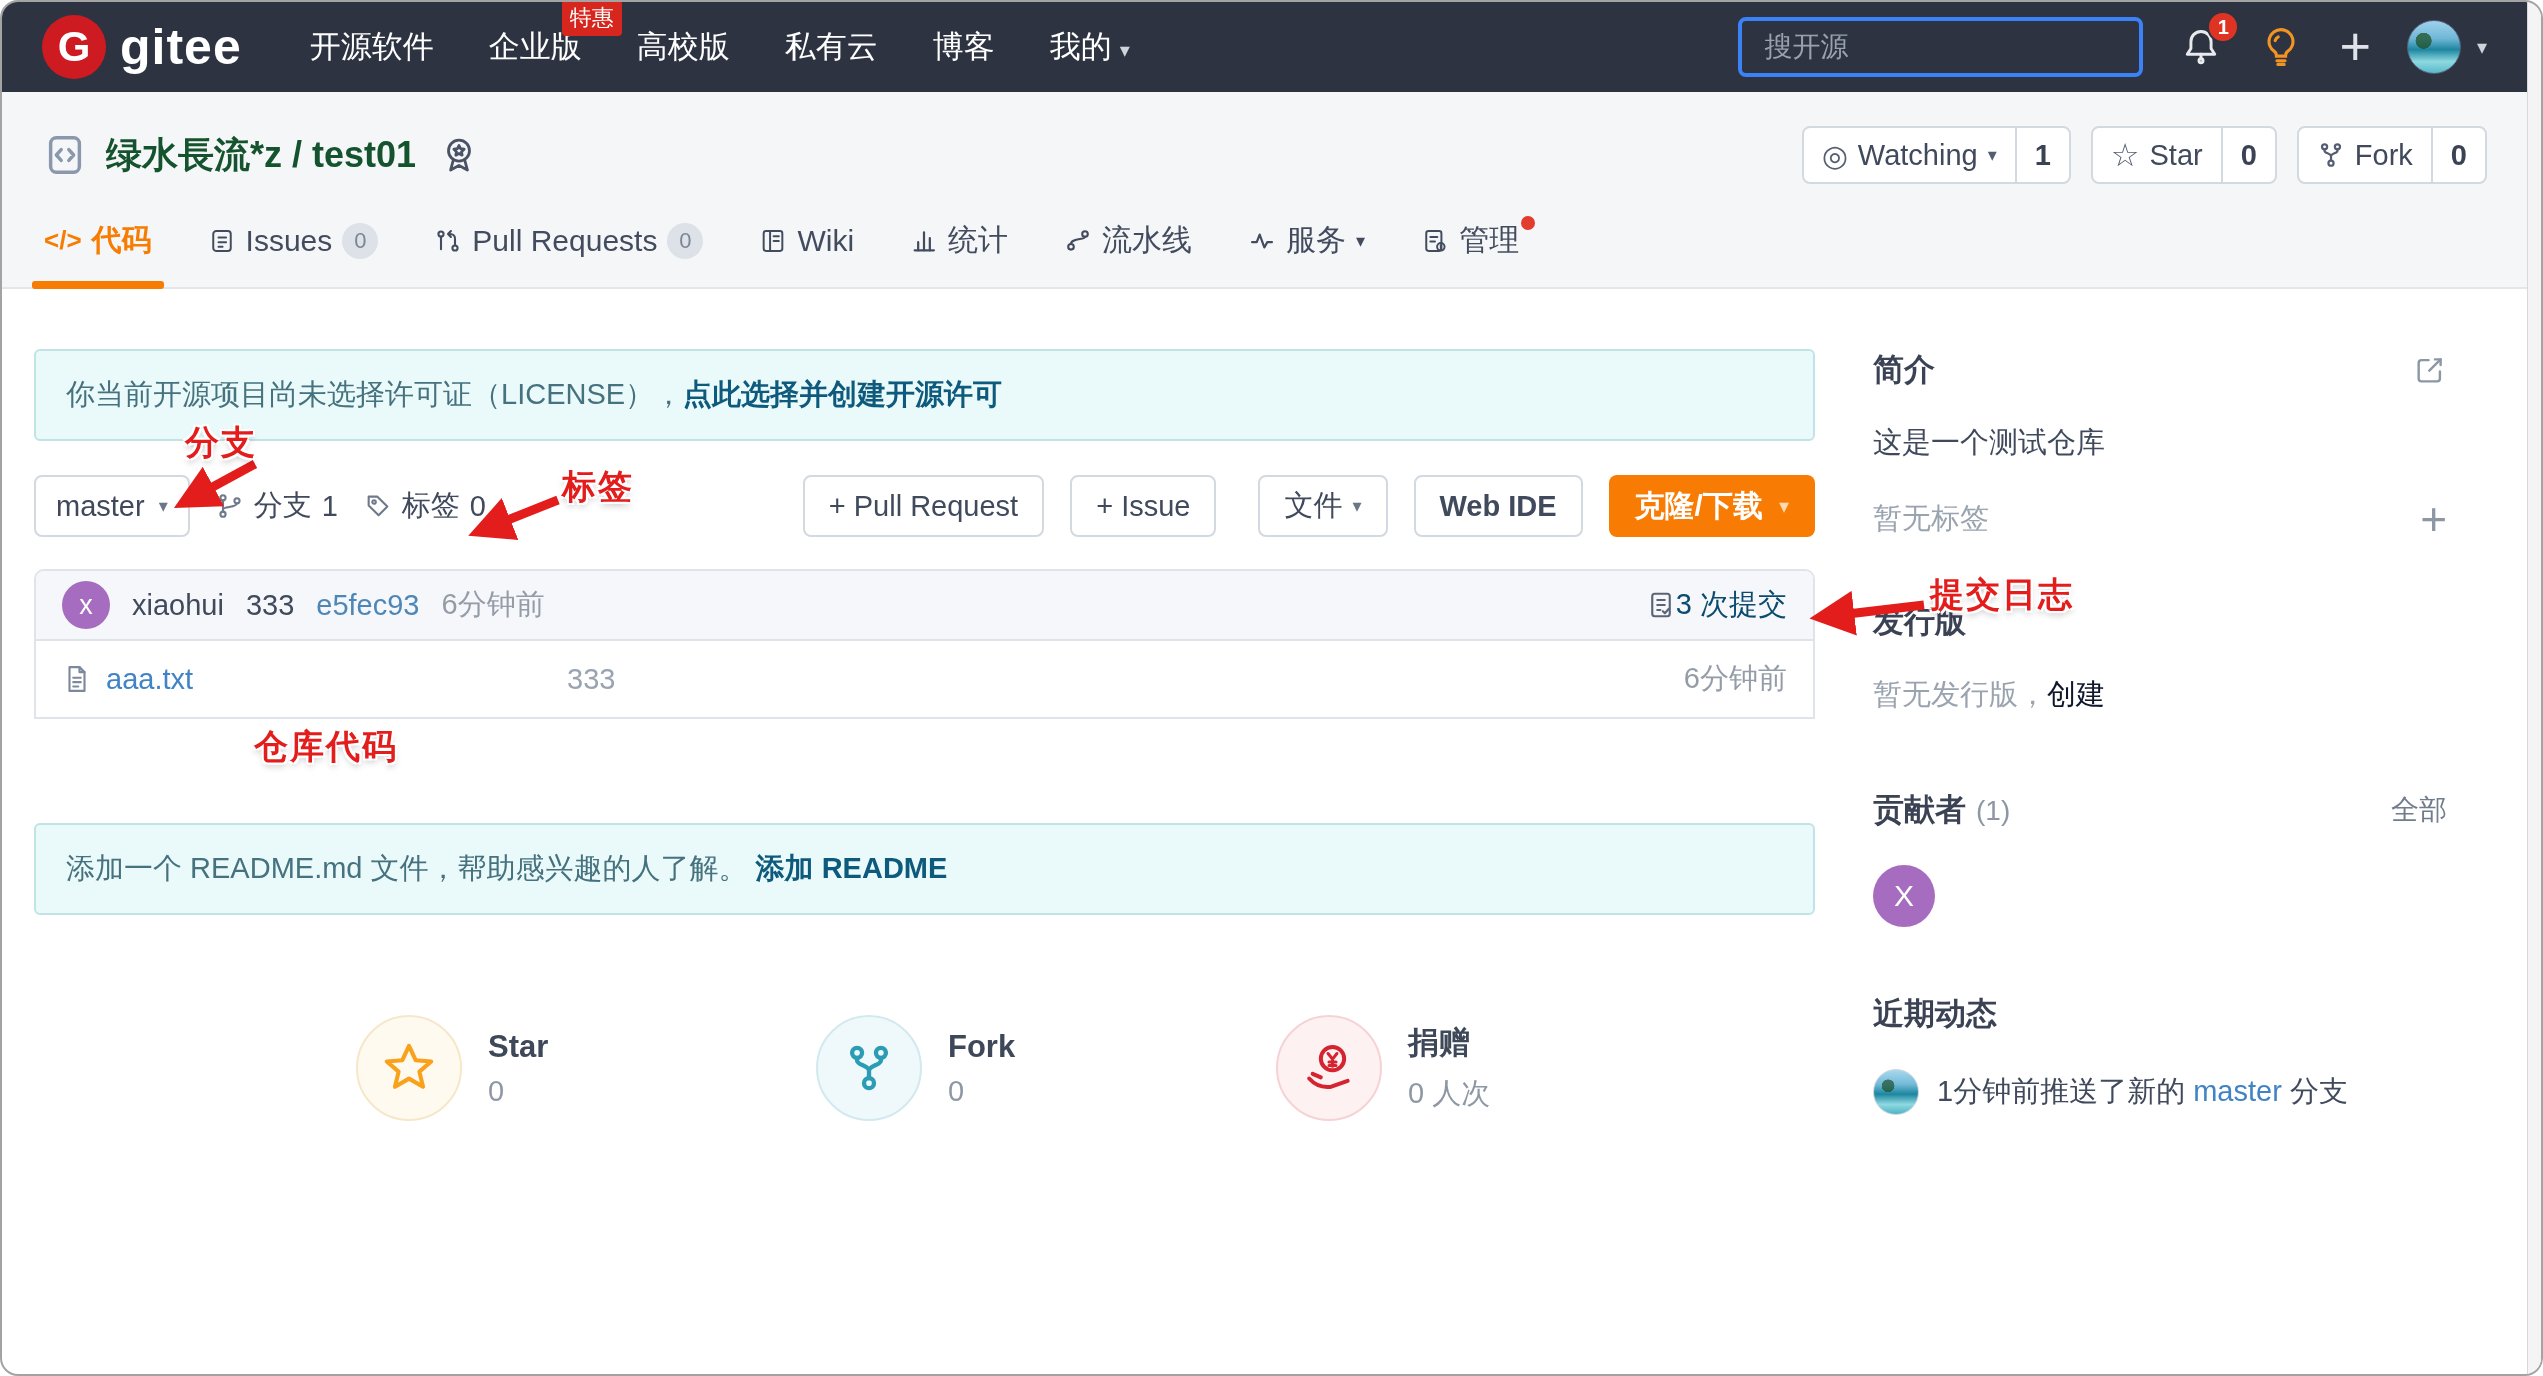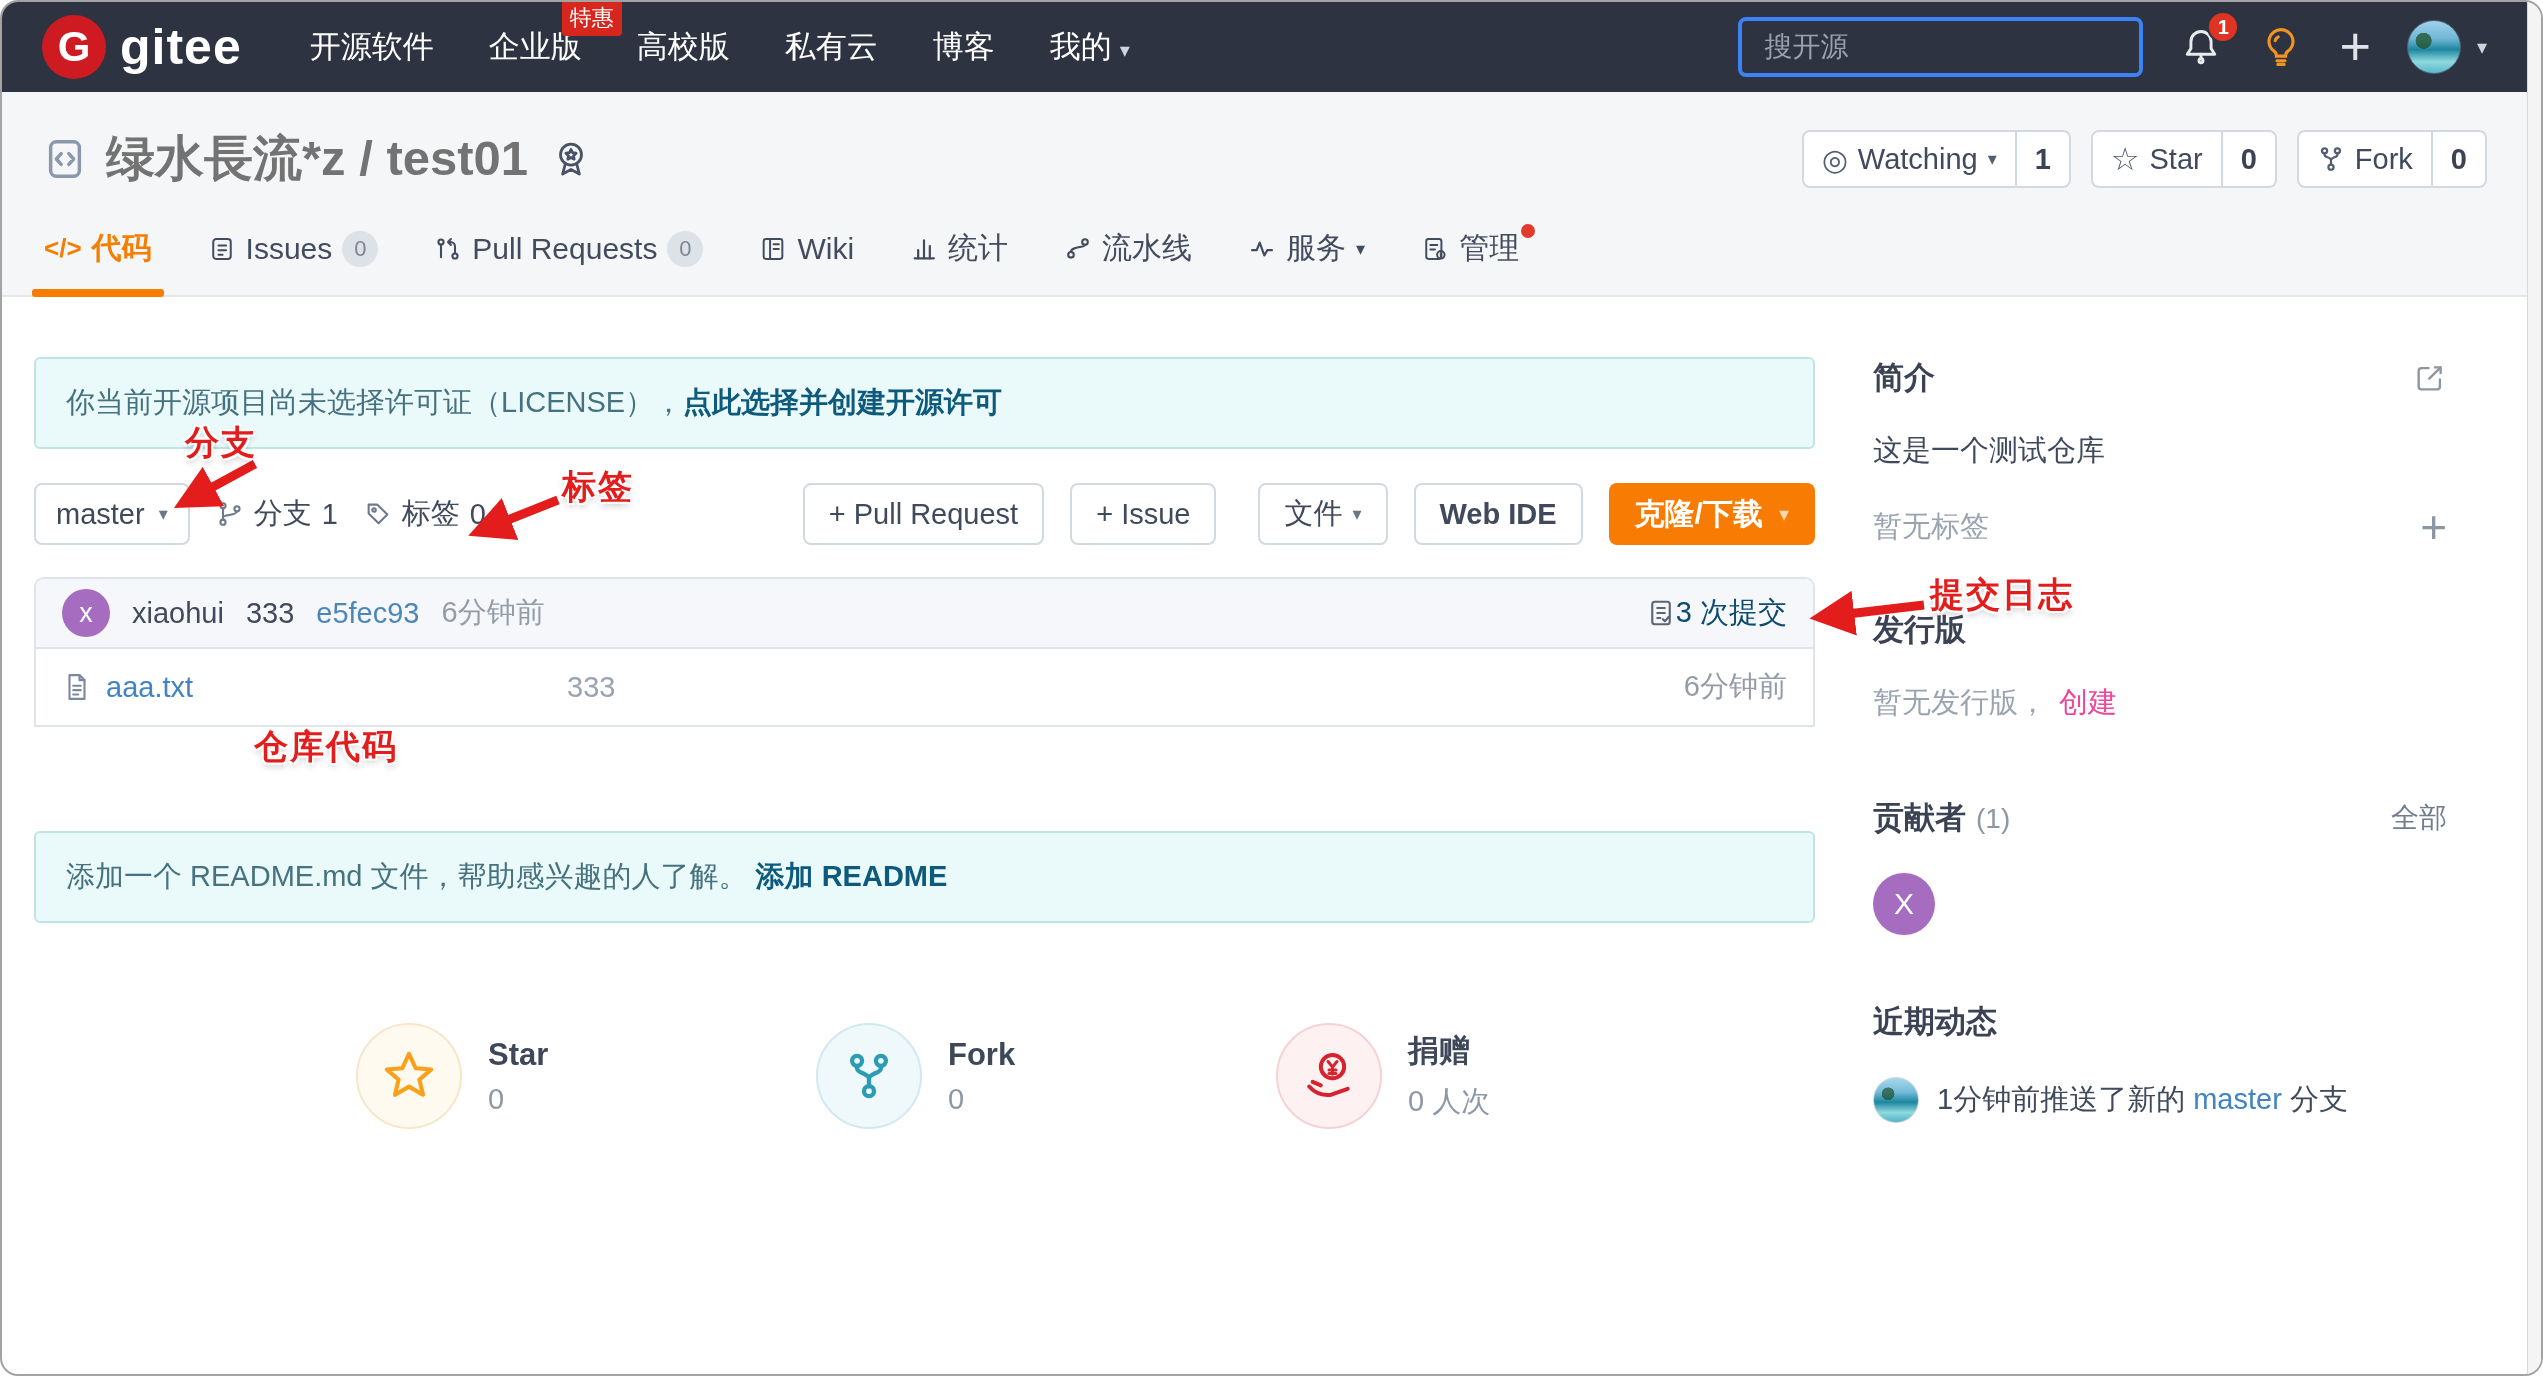--- a/index.html
+++ b/index.html
@@ -41,21 +41,21 @@
     background:
       radial-gradient(circle at 30% 38%, rgba(30,80,40,.75) 0 16%, transparent 17%),
       linear-gradient(180deg,#9fd2ec 0%,#6fb7d6 34%,#1d86a0 55%,#8fd9e0 78%,#57b9c9 100%);
     border:1px solid #55607a; }
   .avatar-wrap { display:flex; align-items:center; gap:8px; }
 
   
   .repo-head { background:#f5f6f8; padding:34px 40px 0 40px; border-bottom:2px solid #e3e7eb; }
   .repo-title-row { display:flex; align-items:center; }
   .repo-icon { color:#8a97ad; display:flex; }
-  .repo-title { font-size:49px; font-weight:bold; color:#737373; margin-left:18px; }
+  .repo-title { font-size:36px; font-weight:bold; color:#14532d; margin-left:18px; }
   .medal { margin-left:22px; color:#4a5265; display:flex; }
   .head-actions { margin-left:auto; display:flex; gap:20px; }
   .btn-group { display:flex; border:2px solid #d3d9e0; border-radius:8px; overflow:hidden;
     background:#fff; height:58px; font-size:29px; align-items:stretch; cursor:pointer; }
   .bg-main { display:flex; align-items:center; gap:10px; padding:0 18px; color:#404a5c; }
   .bg-count { border-left:2px solid #d3d9e0; display:flex; align-items:center; padding:0 18px;
     font-weight:bold; color:#3b4254; }
   .glyph-watch { font-size:30px; color:#545e70; }
   .glyph-star { font-size:32px; color:#545e70; line-height:1; }
   .mini-caret { font-size:18px; color:#545e70; }
@@ -131,21 +131,21 @@
   
   .side-title { font-size:31px; font-weight:bold; color:#3b4254; display:flex;
     justify-content:space-between; align-items:center; }
   .side-icon { color:#8d97a4; display:flex; cursor:pointer; }
   .side-desc { margin-top:32px; color:#404a5c; }
   .tag-row { margin-top:36px; display:flex; justify-content:space-between; align-items:center; }
   .muted { color:#9aa4b0; }
   .side-plus { color:#8d97a4; font-size:46px; font-weight:300; line-height:0.7; cursor:pointer; }
   .mt-sec { margin-top:62px; }
   .release-row { margin-top:32px; display:flex; align-items:center; }
-  .side-link { color:#ec4899; cursor:pointer; margin-left:12px; }
+  .side-link { color:#0f172a; cursor:pointer; }
   .contrib-head { margin-top:74px; }
   .contrib-title-left { display:flex; align-items:baseline; gap:10px;justify-content:space-between; }
   .contrib-count { font-weight:normal; color:#8d97a4; font-size:28px; }
   .all-link { font-weight:normal; color:#717d8d; font-size:28px; cursor:pointer; }
   .avatar-contrib { margin-top:34px; width:62px; height:62px; border-radius:50%;
     background:#a56cc0; color:#fff; font-size:30px; display:grid; place-items:center; cursor:pointer; }
   .activity-head { margin-top:66px;align-items:flex-end; }
   .activity-item { margin-top:34px; display:flex; align-items:center; gap:18px; }
   .avatar-act { width:46px; height:46px; border-radius:50%; flex-shrink:0;
     background:

